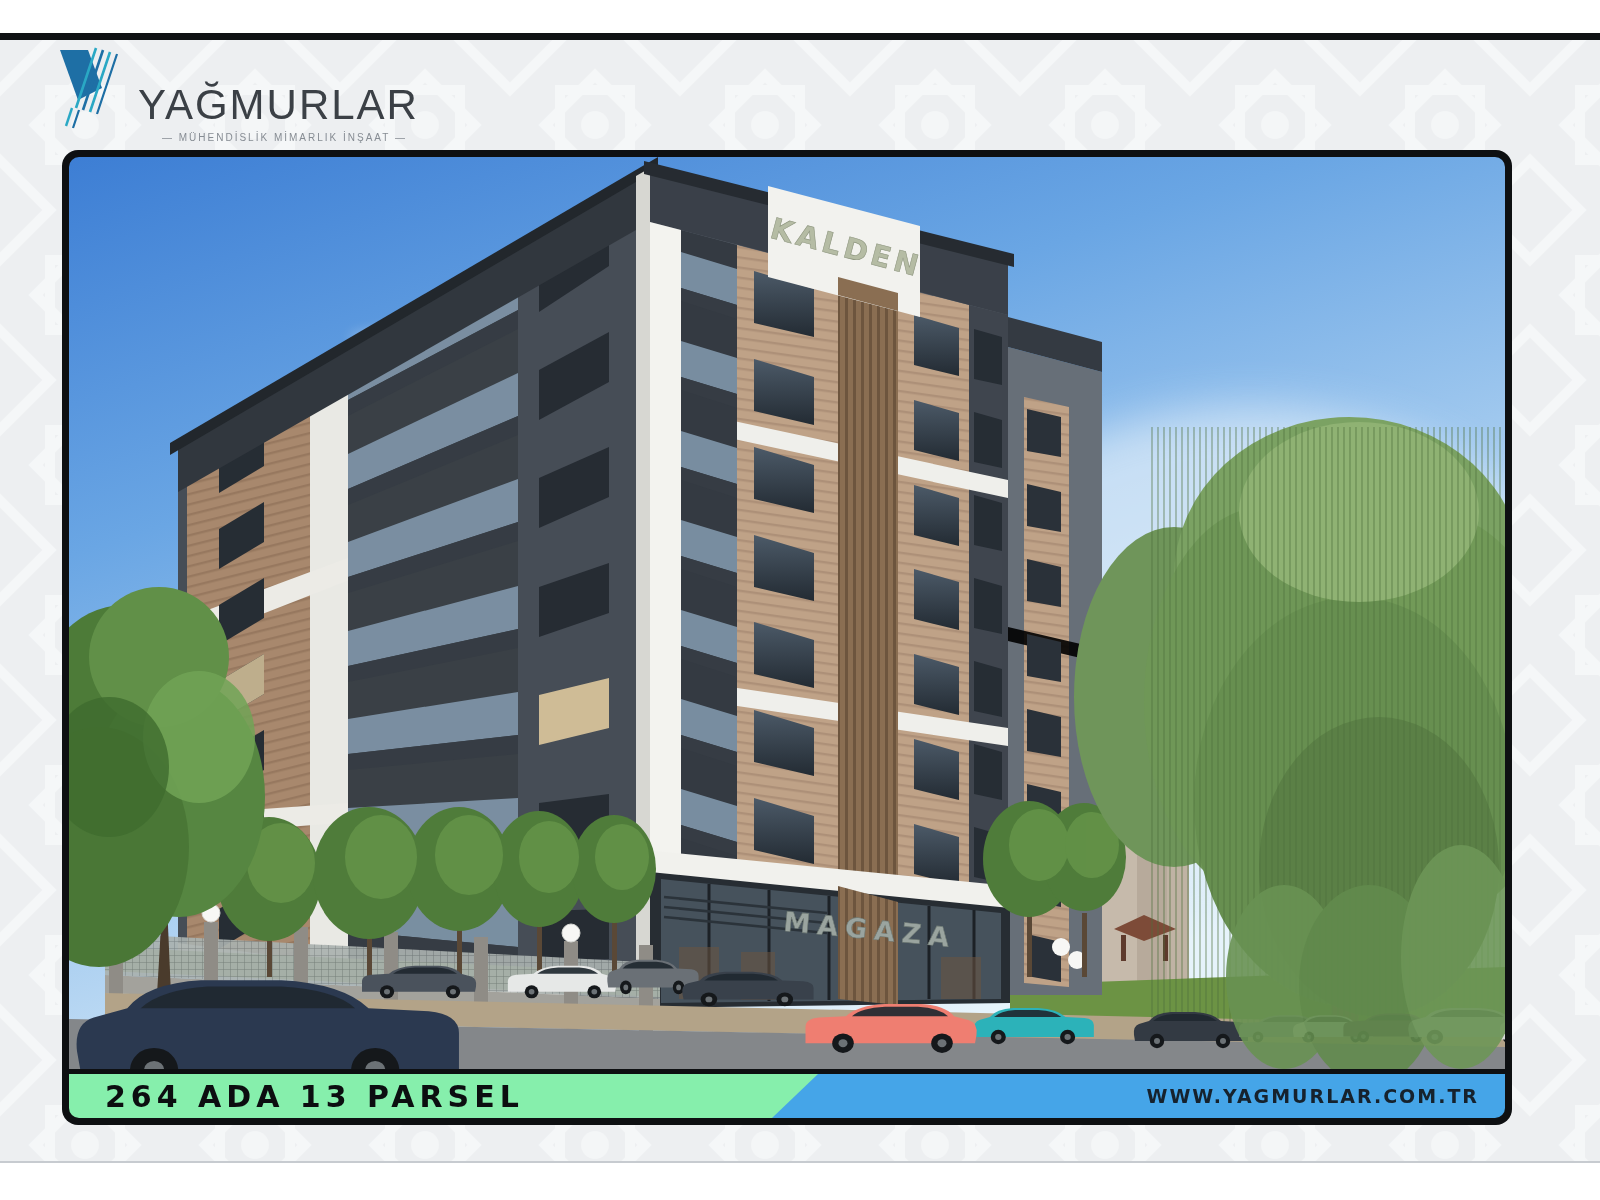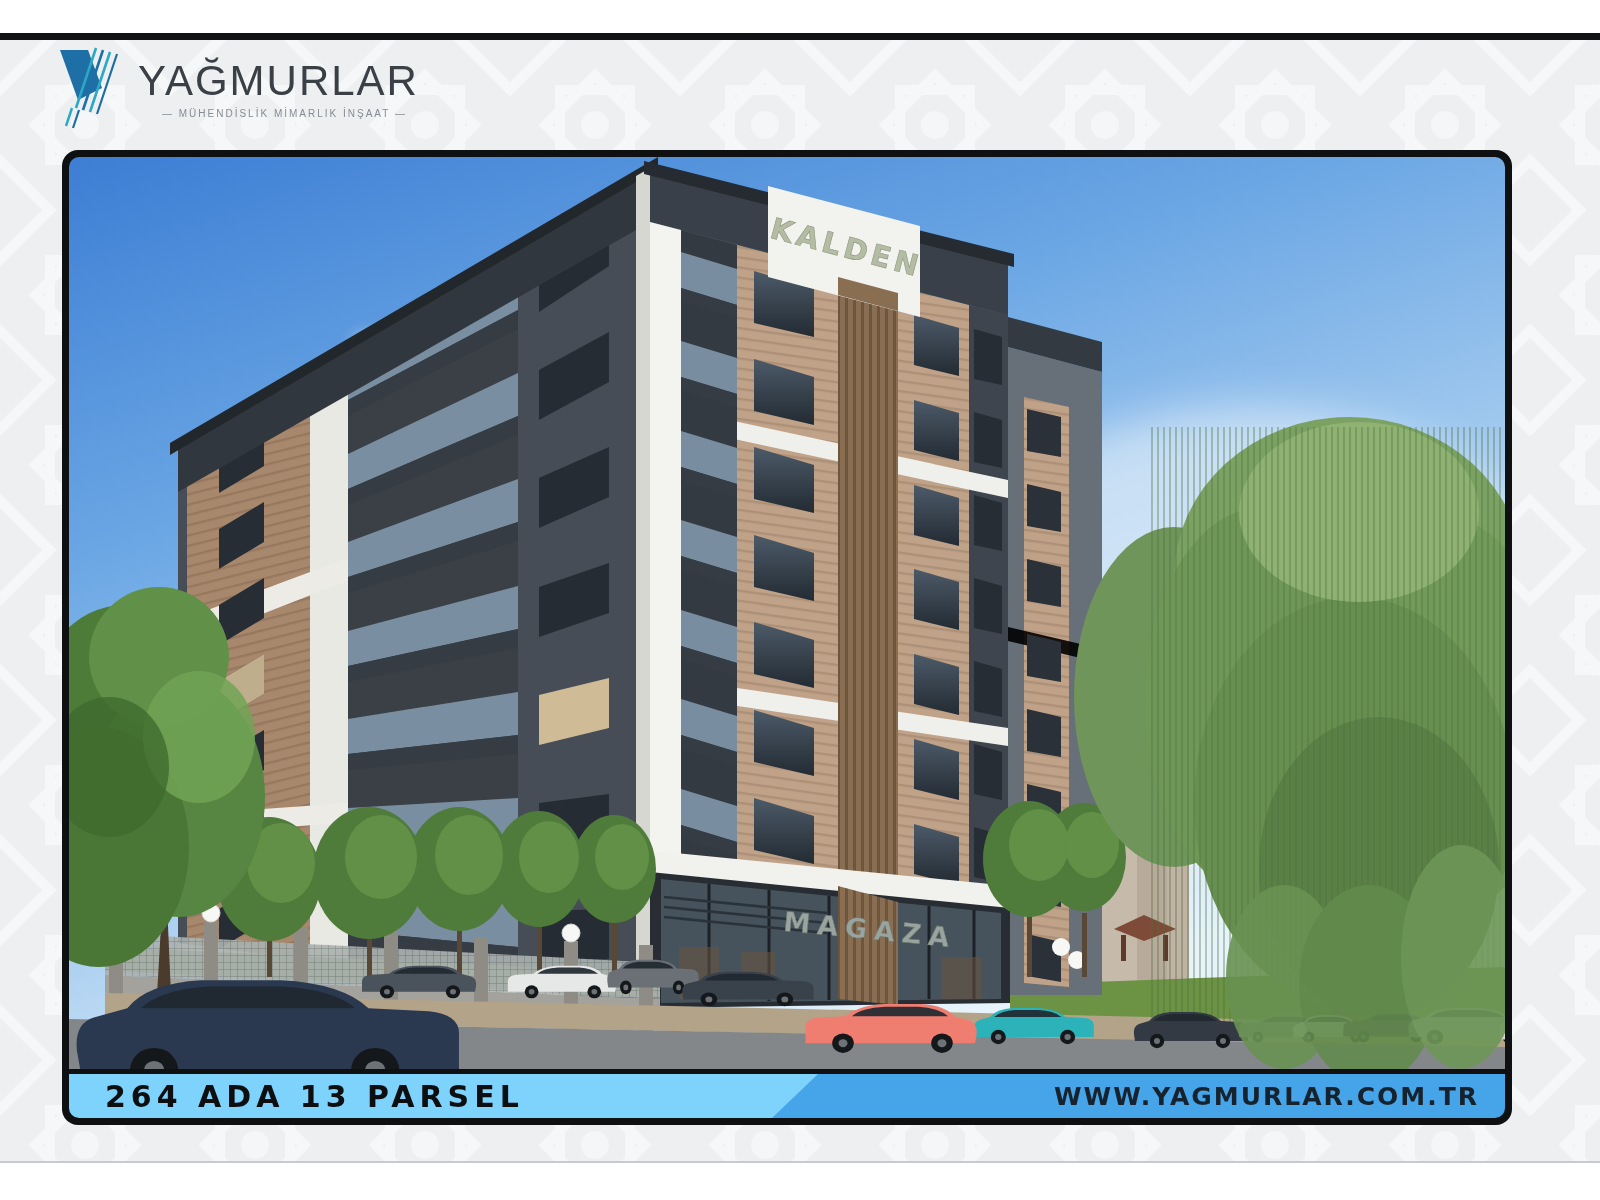--- a/index.html
+++ b/index.html
@@ -7,36 +7,36 @@
         font-family:"Liberation Sans","DejaVu Sans",sans-serif;}
   
   .pattern-panel{position:absolute;left:0;top:40px;width:1600px;height:1121px;background:#edeff1;}
   .pattern-panel svg.pat{position:absolute;inset:0;}
   .top-rule{position:absolute;left:0;top:33px;width:1600px;height:7px;background:#101214;}
   .bottom-rule{position:absolute;left:0;top:1161px;width:1600px;height:2px;background:#c7cbd0;}
   
   .logo{position:absolute;left:58px;top:46px;display:flex;align-items:flex-start;z-index:5;}
   .logo-mark{width:70px;height:86px;flex:0 0 auto;}
   .logo-text{margin-left:10px;padding-top:14px;}
-  .brand-name{font-size:42px;letter-spacing:2px;color:#3b4046;font-weight:400;line-height:1;}
+  .brand-name{font-size:42px;letter-spacing:2px;color:#3b4046;font-weight:400;line-height:1;margin-top:24px;}
   .brand-tagline{margin-top:6px;margin-left:24px;font-size:10px;letter-spacing:2px;color:#868c93;font-weight:400;}
   
   .frame{position:absolute;left:62px;top:150px;width:1450px;height:975px;background:#0e1012;
          border-radius:16px;z-index:4;}
   .frame-inner{position:absolute;inset:7px;border-radius:10px;overflow:hidden;background:#0e1012;
                display:flex;flex-direction:column;}
   .render{width:1436px;height:912px;display:block;}
-  .footer-bar{position:relative;margin-top:5px;width:1436px;height:44px;background:#7dd3fc;overflow:hidden;}
+  .footer-bar{position:relative;margin-top:5px;width:1436px;height:44px;background:#86efac;overflow:hidden;}
   .footer-blue{position:absolute;inset:0;background:#45a5e8;
                clip-path:polygon(749px 0,1436px 0,1436px 44px,703px 44px);}
   .footer-left{position:absolute;left:36px;top:0;height:44px;display:flex;align-items:center;
                font-size:30px;font-weight:800;letter-spacing:5px;color:#0c0e10;
                font-family:"DejaVu Sans","Liberation Sans",sans-serif;}
   .footer-right{position:absolute;right:26px;top:0;height:44px;display:flex;align-items:center;
-                font-size:25px;font-weight:800;letter-spacing:2px;color:#16222d;
+                font-size:19px;font-weight:800;letter-spacing:2px;color:#16222d;
                 font-family:"DejaVu Sans","Liberation Sans",sans-serif;}
 </style>
 </head>
 <body>
 
 <div class="page">
 
   <div class="pattern-panel">
     <svg class="pat" width="1600" height="1121">
       <defs>

